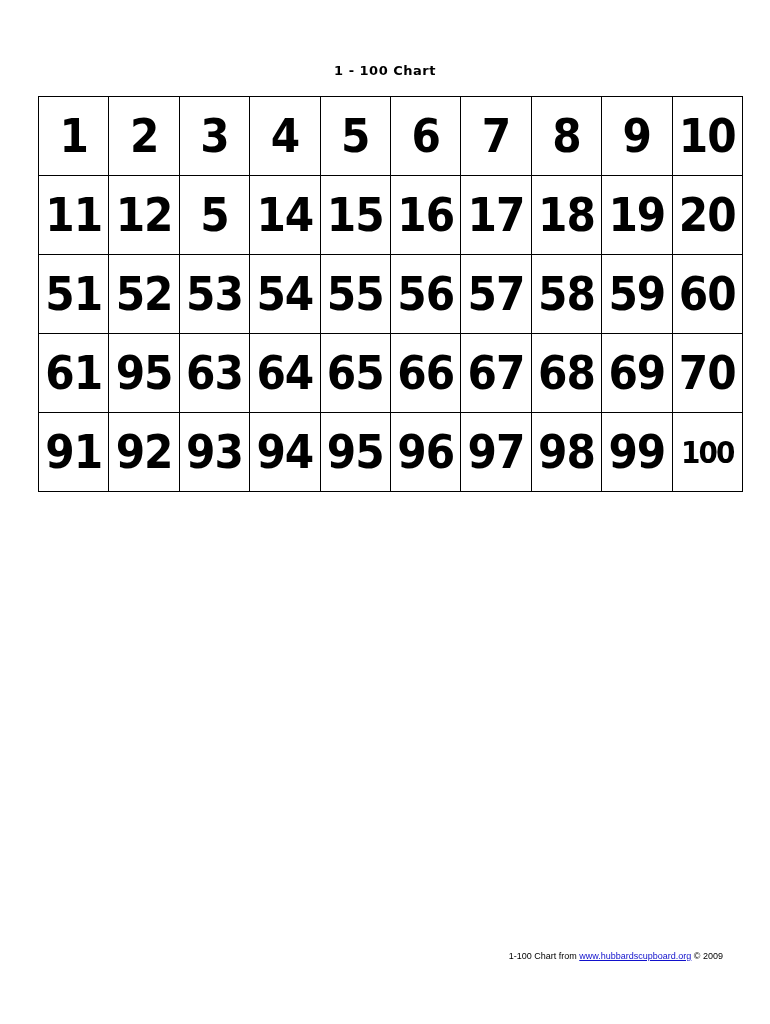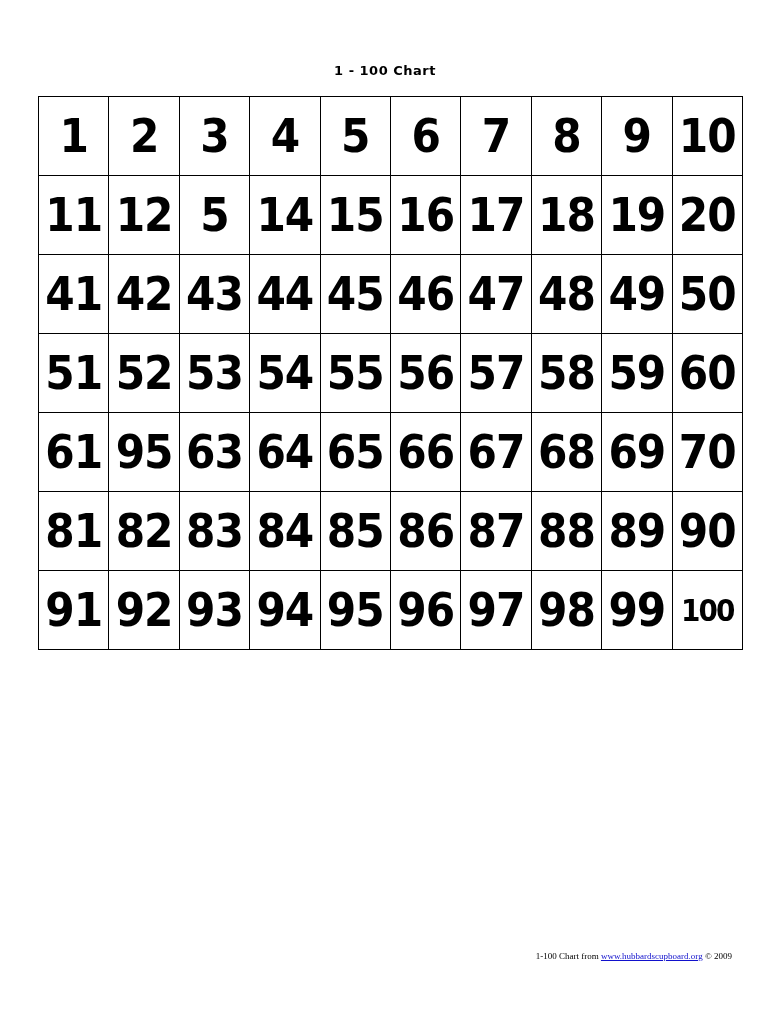--- a/index.html
+++ b/index.html
@@ -55,23 +55,23 @@
     letter-spacing: -1px;
     font-stretch: condensed;
     transform-origin: center center;
   }
   table.number-grid td.wide {
     font-size: 31px;
     letter-spacing: -2px;
   }
   .footer {
     position: absolute;
-    right: 38px;
+    right: 47px;
     bottom: 62px;
-    font-family: Liberation Serif, serif;
+    font-family: Liberation Sans, sans-serif;
     font-size: 9px;
     line-height: 11px;
     white-space: nowrap;
   }
   .footer .link {
     color: #1111cc;
     text-decoration: underline;
   }
   .footer .plain {
     color: #000000;
@@ -105,32 +105,20 @@
           <td>5</td>
           <td>14</td>
           <td>15</td>
           <td>16</td>
           <td>17</td>
           <td>18</td>
           <td>19</td>
           <td>20</td>
         </tr>
         <tr>
-          <td>41</td>
-          <td>42</td>
-          <td>43</td>
-          <td>44</td>
-          <td>45</td>
-          <td>46</td>
-          <td>47</td>
-          <td>48</td>
-          <td>49</td>
-          <td>50</td>
-        </tr>
-        <tr>
           <td>51</td>
           <td>52</td>
           <td>53</td>
           <td>54</td>
           <td>55</td>
           <td>56</td>
           <td>57</td>
           <td>58</td>
           <td>59</td>
           <td>60</td>
@@ -141,32 +129,20 @@
           <td>63</td>
           <td>64</td>
           <td>65</td>
           <td>66</td>
           <td>67</td>
           <td>68</td>
           <td>69</td>
           <td>70</td>
         </tr>
         <tr>
-          <td>81</td>
-          <td>82</td>
-          <td>83</td>
-          <td>84</td>
-          <td>85</td>
-          <td>86</td>
-          <td>87</td>
-          <td>88</td>
-          <td>89</td>
-          <td>90</td>
-        </tr>
-        <tr>
           <td>91</td>
           <td>92</td>
           <td>93</td>
           <td>94</td>
           <td>95</td>
           <td>96</td>
           <td>97</td>
           <td>98</td>
           <td>99</td>
           <td class="wide">100</td>

